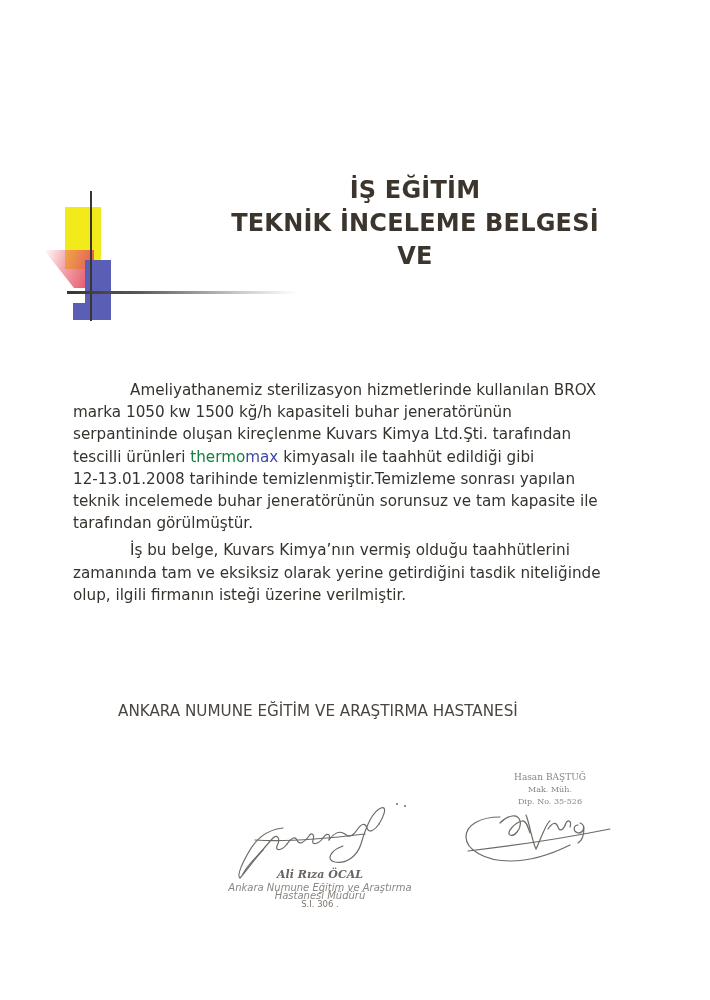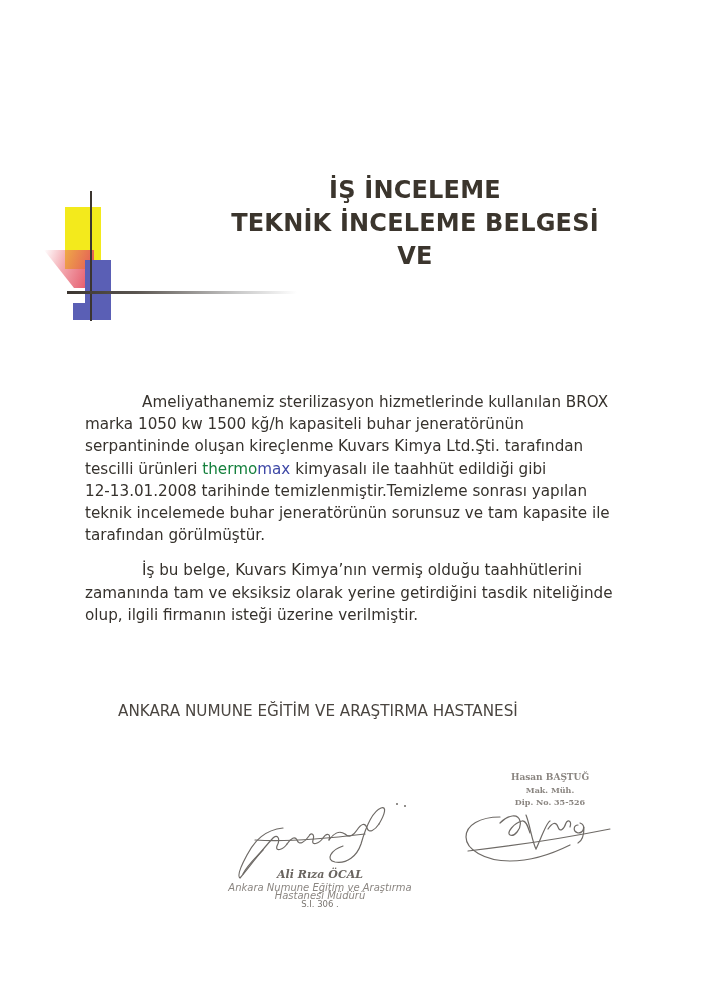--- a/index.html
+++ b/index.html
@@ -77,21 +77,21 @@
       position: absolute;
       left: 72px;
       top: 378px;
       width: 620px;
       font-family: "DejaVu Sans", sans-serif;
       font-size: 15.2px;
       line-height: 22.2px;
       color: #36322d;
     }
     .body-text p {
-      margin: 13px;
+      margin: 1px;
       text-indent: 57px;
     }
     .body-text p + p {
       margin-top: 5px;
     }
     .body-text .ln { display: block; white-space: nowrap; }
     .body-text .ln.first { padding-left: 57px; }
     .body-text p { text-indent: 0; }
     .tm-thermo { color: #15803d; }
     .tm-max { color: #3e48a6; }
@@ -153,21 +153,21 @@
       height: 110px;
     }
     .sig2 svg { position: absolute; left: 0; top: 0; }
     .sig2 .stamp {
       position: absolute;
       left: 30px;
       top: 6px;
       width: 120px;
       text-align: center;
       font-family: "DejaVu Serif", serif;
-      font-weight: bold;
+      font-weight: normal;
       color: #8a8580;
     }
     .sig2 .stamp .s-name { font-size: 9px; line-height: 13px; }
     .sig2 .stamp .s-title { font-size: 8px; line-height: 12px; }
     .sig2 .stamp .s-dip { font-size: 8px; line-height: 12px; }
   </style>
 </head>
 <body>
 
 <div>
@@ -175,21 +175,21 @@
   <div class="logo">
     <div class="yellow"></div>
     <div class="red"></div>
     <div class="blue"></div>
     <div class="blue2"></div>
     <div class="vline"></div>
     <div class="hline"></div>
   </div>
 
   <div class="title">
-    <div>İŞ İNCELEME</div>
+    <div>İŞ EĞİTİM</div>
     <div>TEKNİK İNCELEME BELGESİ</div>
     <div>VE</div>
   </div>
 
   <div class="body-text">
     <p>
       <span class="ln first">Ameliyathanemiz sterilizasyon hizmetlerinde kullanılan BROX</span>
       <span class="ln">marka 1050 kw 1500 kğ/h kapasiteli buhar jeneratörünün</span>
       <span class="ln">serpantininde oluşan kireçlenme Kuvars Kimya Ltd.Şti. tarafından</span>
       <span class="ln"><span>tescilli ürünleri </span><span class="tm-thermo">thermo</span><span class="tm-max">max</span><span> kimyasalı ile taahhüt edildiği gibi</span></span>

